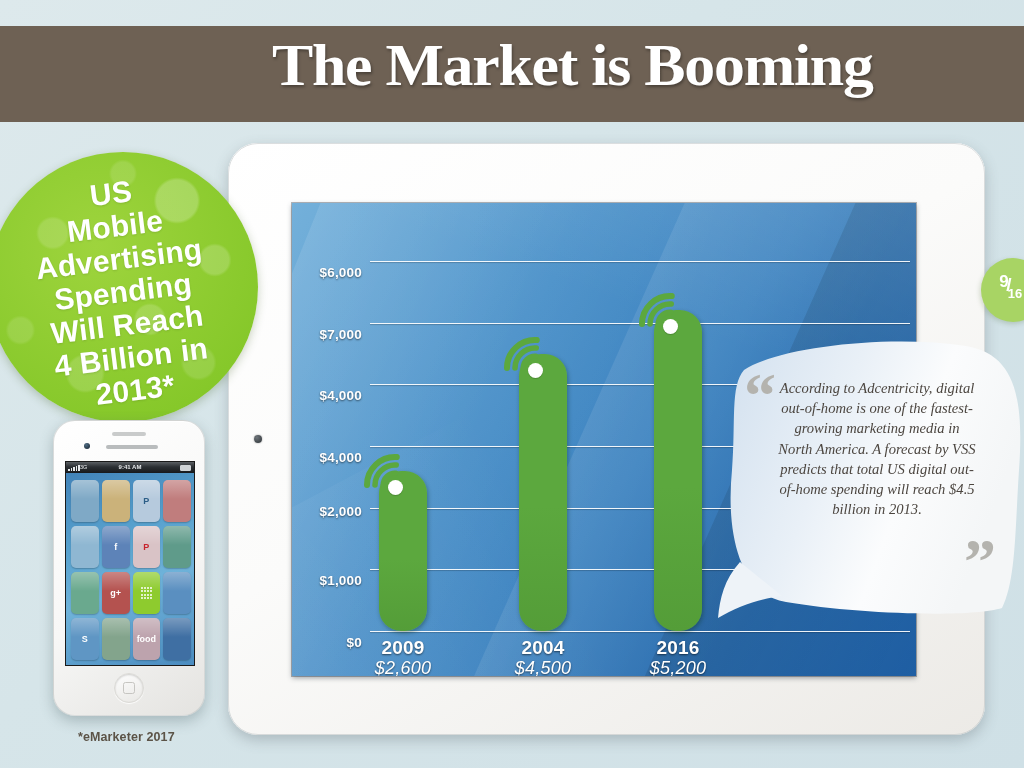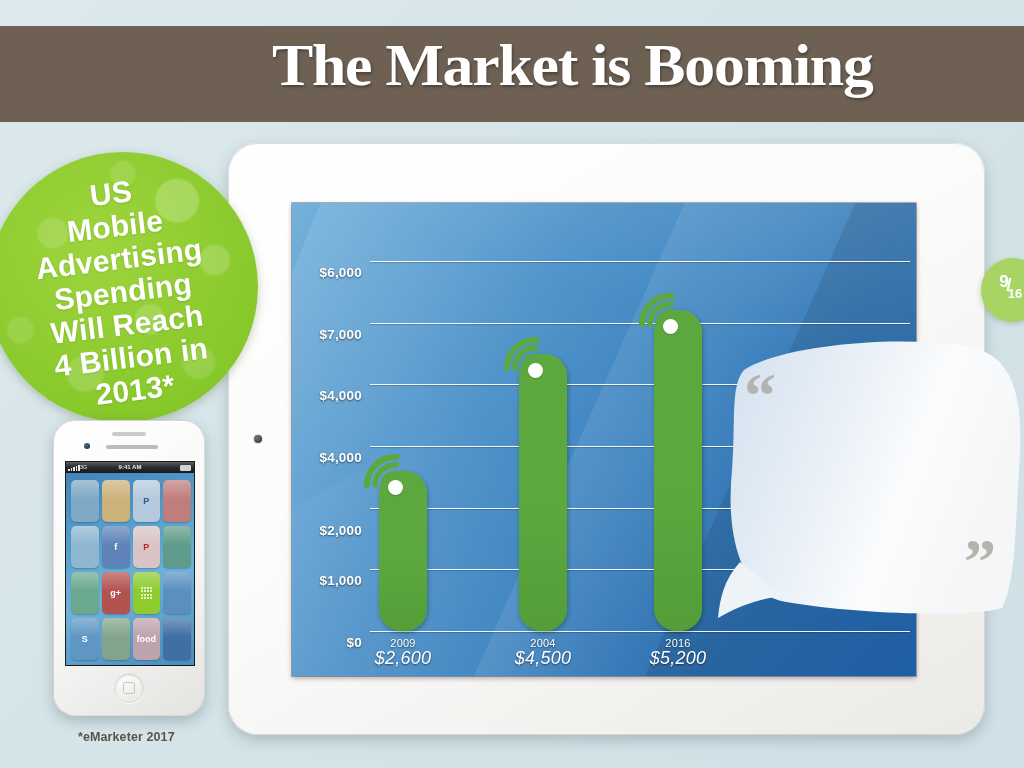--- a/index.html
+++ b/index.html
@@ -111,21 +111,21 @@
   }
   .bar-dot {
     position:absolute; width:15px; height:15px; border-radius:50%;
     background:#ffffff; box-shadow:0 1px 1px rgba(0,0,0,.18);
   }
   .wifi { position:absolute; }
   .xlabel {
     position:absolute; text-align:center; width:140px;
     color:#ffffff; text-shadow:0 1px 2px rgba(0,0,0,.55);
   }
-  .xlabel .yr { font-size:11px; font-weight:normal; letter-spacing:.2px;text-align:center; }
+  .xlabel .yr { font-size:19px; font-weight:bold; letter-spacing:.2px;text-align:center; }
   .xlabel .val { font-size:18px; font-style:italic; letter-spacing:.2px; margin-top:-1px; }
 
   
   .quote-wrap { position:absolute; left:716px; top:330px; width:308px; height:296px; }
   .quote-text {
     position:absolute; left:62px; top:48px; width:198px;
     font-family:"Liberation Serif", serif;
     font-style:italic; font-size:14.6px; line-height:20.2px;
     color:#4c4640; text-align:center;
   }
@@ -270,21 +270,21 @@
     <div id="grid-layer">
         <div class="gridline" style="top: 58px;"></div>
         <div class="ytick" style="top: 50px;">$6,000</div>
         <div class="gridline" style="top: 119.667px;"></div>
         <div class="ytick" style="top: 111.667px;">$7,000</div>
         <div class="gridline" style="top: 181.333px;"></div>
         <div class="ytick" style="top: 173.333px;">$4,000</div>
         <div class="gridline" style="top: 243px;"></div>
         <div class="ytick" style="top: 235px;">$4,000</div>
         <div class="gridline" style="top: 304.667px;"></div>
-        <div class="ytick" style="top: 308px;">$2,000</div>
+        <div class="ytick" style="top: 289px;">$2,000</div>
         <div class="gridline" style="top: 366.333px;"></div>
         <div class="ytick" style="top: 358.333px;">$1,000</div>
         <div class="gridline" style="top: 428px;"></div>
         <div class="ytick" style="top: 420px;">$0</div>
       </div>
     <div id="bars-layer">
         <div class="bar" style="left: 87px; top: 267.667px; width: 48px; height: 160.333px; background: linear-gradient(rgb(92, 168, 62) 0%, rgb(92, 168, 62) 55%, rgb(84, 157, 56) 100%);"></div>
         <div class="bar-dot" style="left: 96px; top: 276.667px;"></div>
         <svg width="46" height="46" class="wifi" style="left: 63px; top: 239.667px;">
           <path d="M 28 42 A 12 12 0 0 1 40.753486234351755 30.023679258860742" fill="none" stroke="#5ca83e" stroke-width="5" stroke-linecap="round"></path>
@@ -331,20 +331,21 @@
           <stop offset="70%" stop-color="#fbfcfd"></stop>
           <stop offset="100%" stop-color="#f4f6f7"></stop>
         </linearGradient>
       </defs>
       <path d="M28 40 C 60 18, 170 4, 250 16 C 300 24, 308 70, 303 140
                C 299 200, 300 250, 286 278 C 255 288, 140 284, 70 272
                C 22 264, 10 200, 16 140 C 20 92, 14 56, 28 40 Z" fill="url(#bubgrad)" stroke="none"></path>
       <path d="M24 232 C 8 250, 4 268, 2 288 C 22 276, 46 268, 66 266 Z" fill="#eef3f8"></path>
     </svg>
     <div class="qmark qmark-open">“</div>
+    <div class="quote-text">According to Adcentricity, digital out-of-home is one of the fastest-growing marketing media in North America. A forecast by VSS predicts that total US digital out-of-home spending will reach $4.5 billion in 2013.</div>
     <div class="qmark qmark-close">”</div>
   </div>
 
   <div class="badge">
     <div class="badge-text" style="white-space:pre-line">US
 Mobile
 Advertising
 Spending
 Will Reach
 4 Billion in

